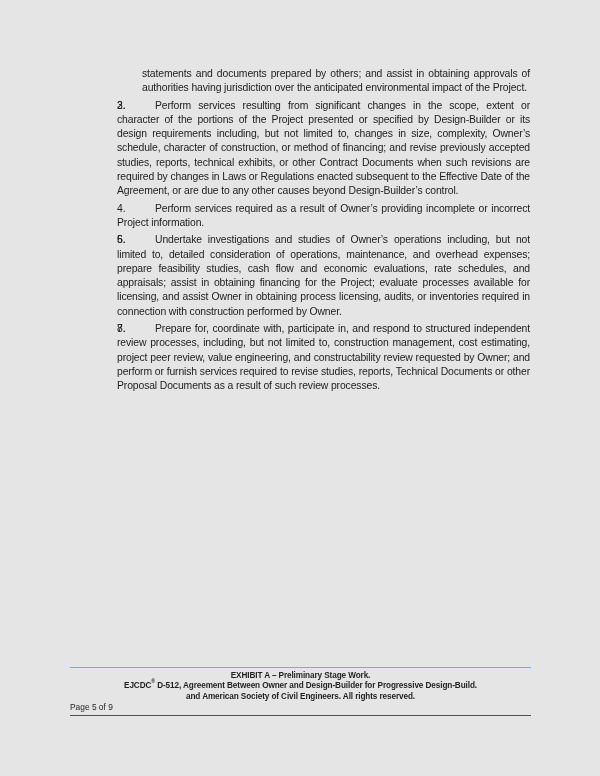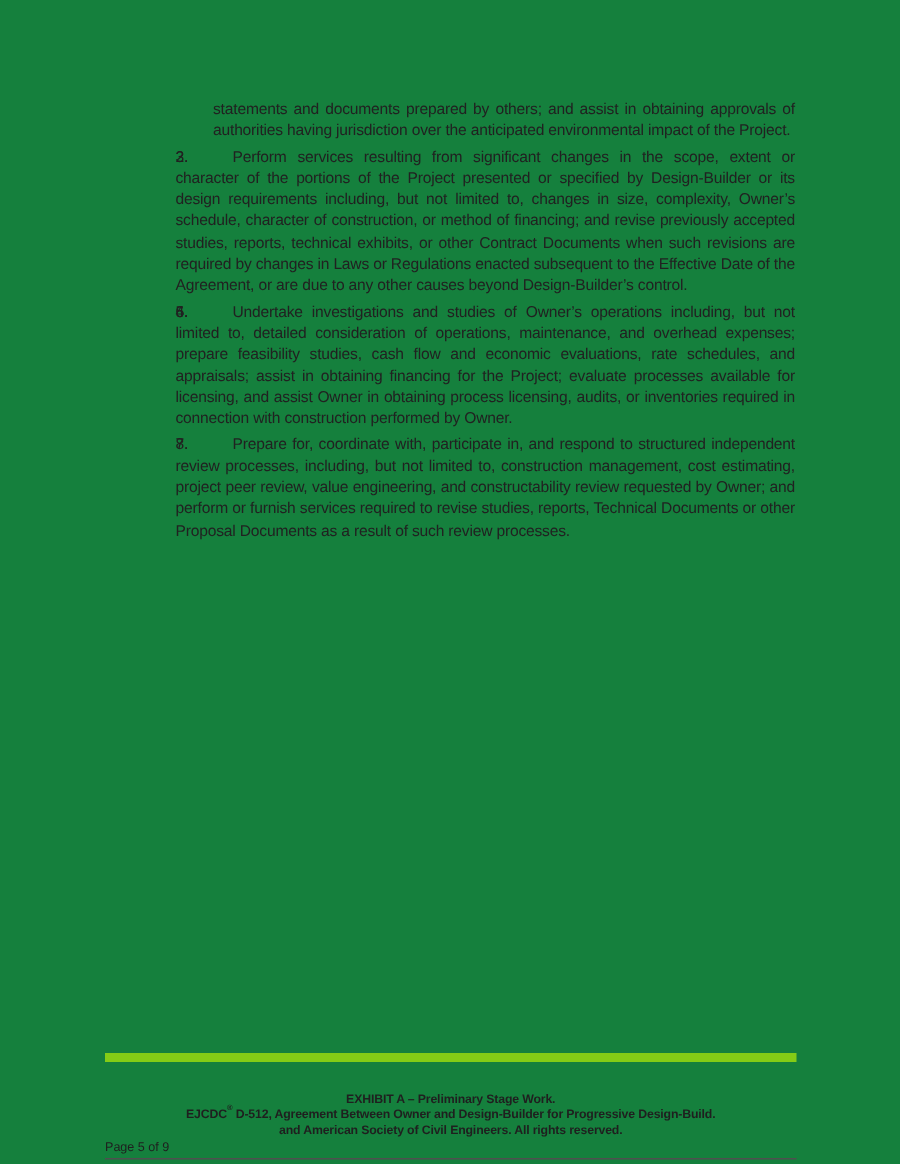--- a/index.html
+++ b/index.html
@@ -8,21 +8,21 @@
     height: 776px;
     background: #ffffff;
     font-family: "Liberation Sans", sans-serif;
     color: #212121;
     position: relative;
     overflow: hidden;
   }
   .page {
     position: absolute;
     inset: 0;
-    background: #15803d;
+    background: #e5e5e5;
   }
   .body-text {
     position: absolute;
     left: 117px;
     top: 67px;
     width: 413px;
   }
   .body-text p {
     margin: 0 0 3px 0;
     font-size: 10.4px;
@@ -42,24 +42,24 @@
     position: absolute;
     left: 0;
     top: 0;
     text-indent: 0;
     line-height: 14.3px;
   }
   .footer {
     position: absolute;
     left: 70px;
     width: 461px;
-    top: 702px;
-    border-top: 6px solid #84cc16;
+    top: 667px;
+    border-top: 1px solid #84cc16;
     border-bottom: 1px solid #4f4f4f;
-    padding: 20px 0 2px 0;
+    padding: 3px 0 2px 0;
   }
   .footer .fline {
     text-align: center;
     font-weight: bold;
     font-size: 8.2px;
     line-height: 10.3px;
     letter-spacing: -0.1px;
     color: #1f1f1f;
     white-space: nowrap;
   }
@@ -89,20 +89,21 @@
       <span class="num">2.</span>
     </p>
 
     <p class="item">
       <span class="num">3.</span>
       <span>Perform services resulting from significant changes in the scope, extent or character of the portions of the Project presented or specified by Design-Builder or its design requirements including, but not limited to, changes in size, complexity, Owner’s schedule, character of construction, or method of financing; and revise previously accepted studies, reports, technical exhibits, or other Contract Documents when such revisions are required by changes in Laws or Regulations enacted subsequent to the Effective Date of the Agreement, or are due to any other causes beyond Design-Builder’s control.</span>
     </p>
 
     <p class="item">
       <span class="num">4.</span>
+      <span>Perform services required as a result of Owner’s providing incomplete or incorrect Project information.</span>
     </p>
 
     <p class="item">
       <span class="num">5.</span>
     </p>
 
     <p class="item">
       <span class="num">6.</span>
       <span>Undertake investigations and studies of Owner’s operations including, but not limited to, detailed consideration of operations, maintenance, and overhead expenses; prepare feasibility studies, cash flow and economic evaluations, rate schedules, and appraisals; assist in obtaining financing for the Project; evaluate processes available for licensing, and assist Owner in obtaining process licensing, audits, or inventories required in connection with construction performed by Owner.</span>
     </p>

